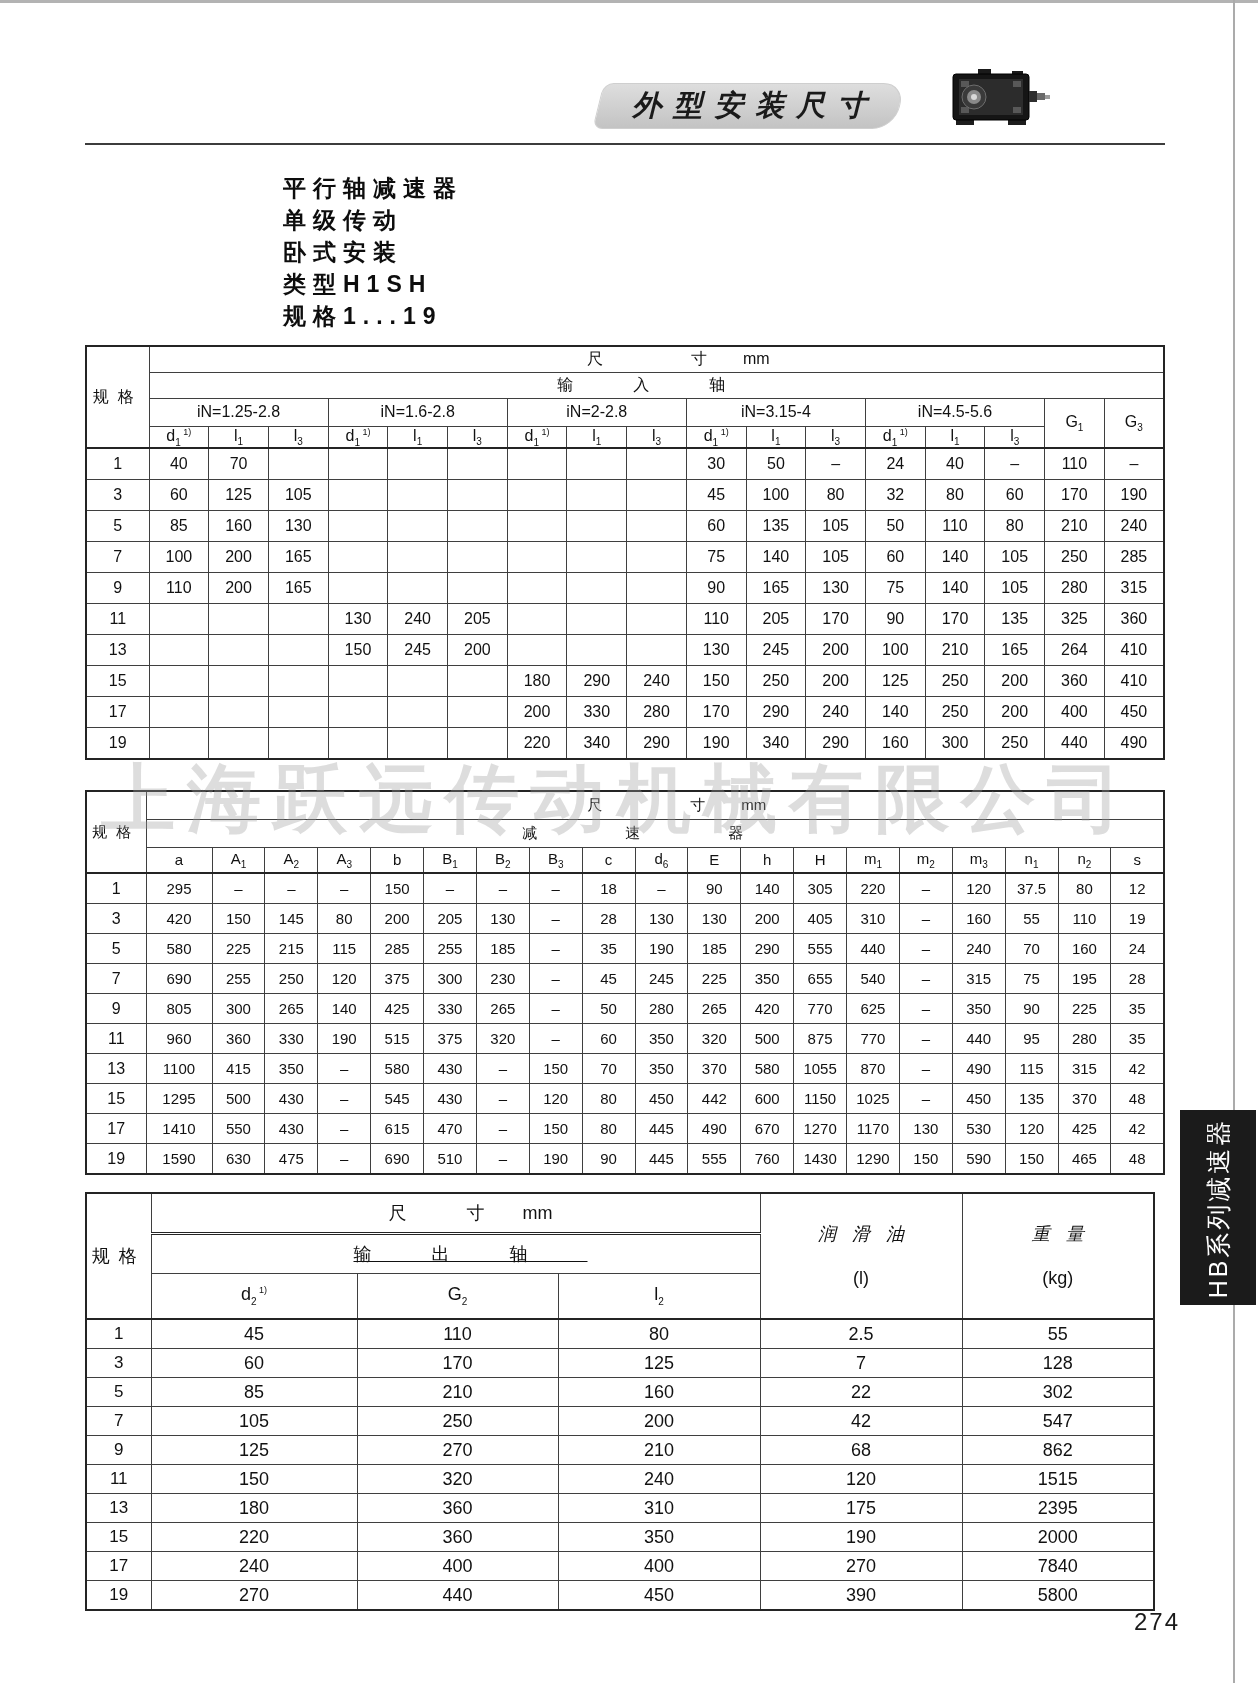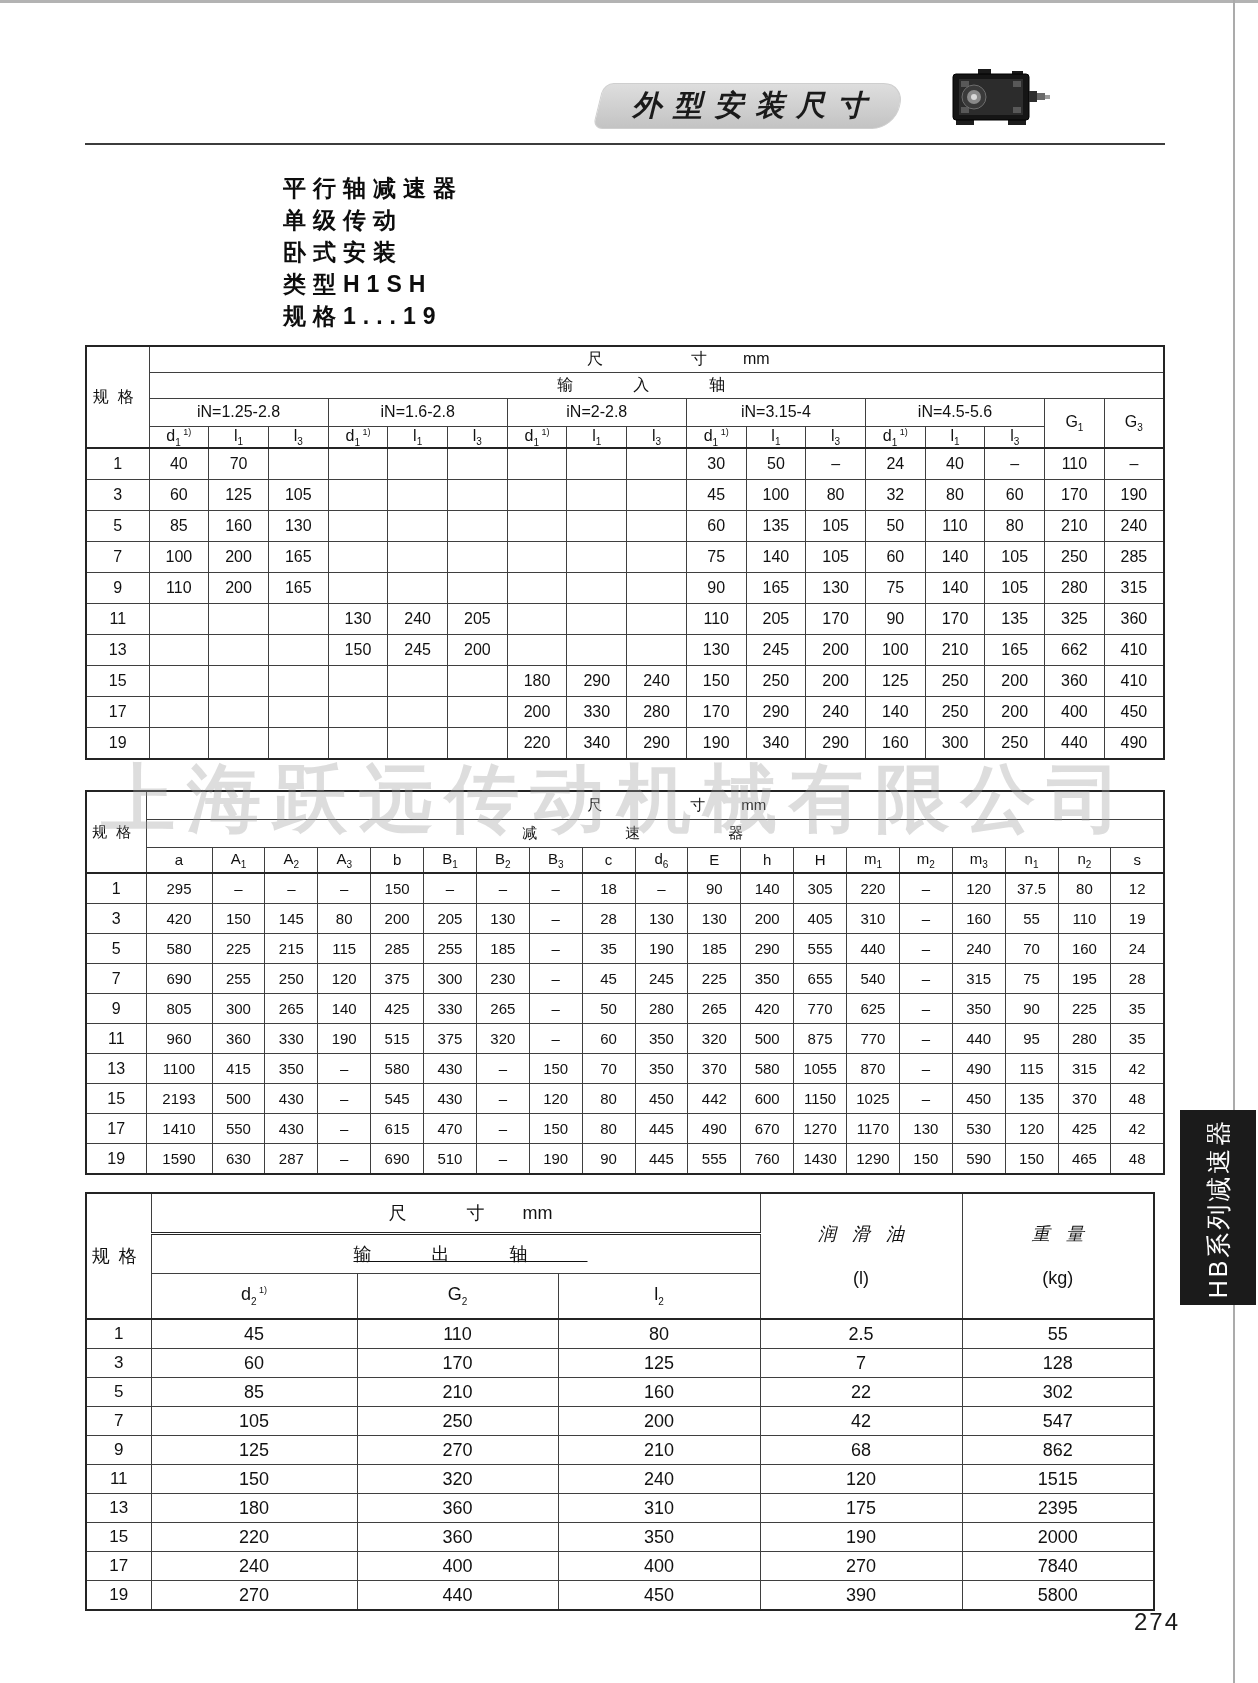--- a/index.html
+++ b/index.html
@@ -303,21 +303,21 @@
           <td>200</td>
           <td></td>
           <td></td>
           <td></td>
           <td>130</td>
           <td>245</td>
           <td>200</td>
           <td>100</td>
           <td>210</td>
           <td>165</td>
-          <td>662</td>
+          <td>264</td>
           <td>410</td>
         </tr>
         <tr>
           <td class="spec">15</td>
           <td></td>
           <td></td>
           <td></td>
           <td></td>
           <td></td>
           <td></td>
@@ -587,21 +587,21 @@
           <td>1055</td>
           <td>870</td>
           <td>–</td>
           <td>490</td>
           <td>115</td>
           <td>315</td>
           <td>42</td>
         </tr>
         <tr>
           <td class="spec">15</td>
-          <td>2193</td>
+          <td>1295</td>
           <td>500</td>
           <td>430</td>
           <td>–</td>
           <td>545</td>
           <td>430</td>
           <td>–</td>
           <td>120</td>
           <td>80</td>
           <td>450</td>
           <td>442</td>
@@ -633,21 +633,21 @@
           <td>130</td>
           <td>530</td>
           <td>120</td>
           <td>425</td>
           <td>42</td>
         </tr>
         <tr>
           <td class="spec">19</td>
           <td>1590</td>
           <td>630</td>
-          <td>287</td>
+          <td>475</td>
           <td>–</td>
           <td>690</td>
           <td>510</td>
           <td>–</td>
           <td>190</td>
           <td>90</td>
           <td>445</td>
           <td>555</td>
           <td>760</td>
           <td>1430</td>

